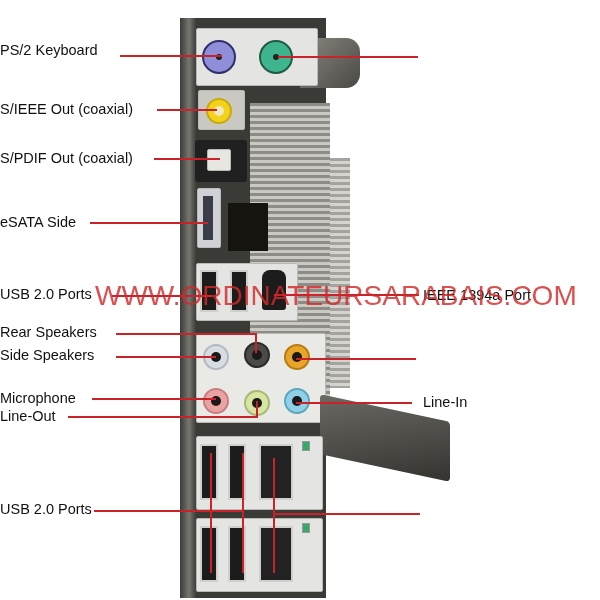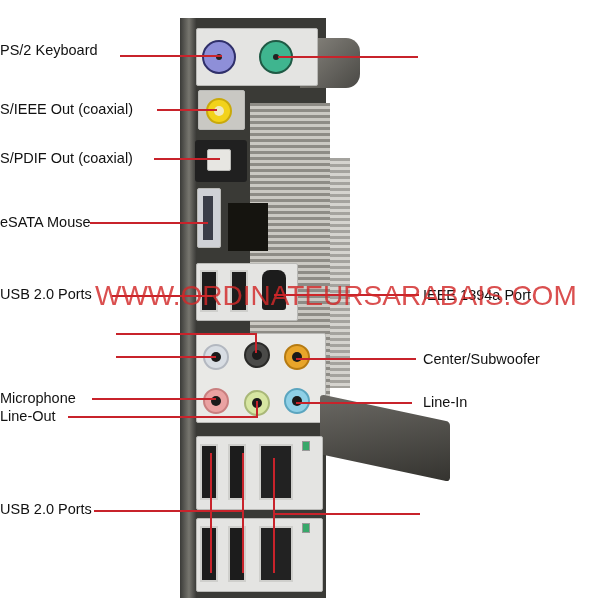--- a/index.html
+++ b/index.html
@@ -102,49 +102,50 @@
     <div>PS/2 Keyboard</div>
   </div>
   <div class="leader" style="left:120px; top:47px; width:102px; height:2px;"></div>
 
   <div class="label" style="left:0px; top:93px;">S/IEEE Out (coaxial)</div>
   <div class="leader" style="left:157px; top:101px; width:60px; height:2px;"></div>
 
   <div class="label" style="left:0px; top:142px;">S/PDIF Out (coaxial)</div>
   <div class="leader" style="left:154px; top:150px; width:66px; height:2px;"></div>
 
-  <div class="label" style="left:0px; top:206px;">eSATA Mouse</div>
+  <div class="label" style="left:0px; top:206px;">eSATA Side</div>
   <div class="leader" style="left:90px; top:214px; width:118px; height:2px;"></div>
 
   <div class="label" style="left:0px; top:278px;">USB 2.0 Ports</div>
   <div class="leader" style="left:112px; top:287px; width:100px; height:2px;"></div>
 
+  <div class="label" style="left:0px; top:316px;">Rear Speakers</div>
   <div class="leader" style="left:116px; top:325px; width:140px; height:2px;"></div>
   <div class="leader" style="left:255px; top:325px; width:2px; height:20px;"></div>
 
+  <div class="label" style="left:0px; top:339px;">Side Speakers</div>
   <div class="leader" style="left:116px; top:348px; width:100px; height:2px;"></div>
 
   <div class="label" style="left:0px; top:382px;">Microphone</div>
   <div class="leader" style="left:92px; top:390px; width:124px; height:2px;"></div>
 
   <div class="label" style="left:0px; top:400px;">Line-Out</div>
   <div class="leader" style="left:68px; top:408px; width:190px; height:2px;"></div>
   <div class="leader" style="left:256px; top:393px; width:2px; height:17px;"></div>
 
   <div class="label" style="left:0px; top:493px;">USB 2.0 Ports</div>
   <div class="leader" style="left:94px; top:502px; width:150px; height:2px;"></div>
   <div class="leader" style="left:210px; top:445px; width:2px; height:120px;"></div>
   <div class="leader" style="left:242px; top:445px; width:2px; height:120px;"></div>
 
   <div class="leader" style="left:278px; top:48px; width:140px; height:2px;"></div>
 
   <div class="label" style="left:423px; top:279px;">IEEE 1394a Port</div>
   <div class="leader" style="left:274px; top:286px; width:145px; height:2px;"></div>
 
-  <div class="label" style="left:423px; top:343px;">Center/Subwoofer</div>
   <div class="leader" style="left:296px; top:350px; width:120px; height:2px;"></div>
 
   <div class="label" style="left:423px; top:386px;">Line-In</div>
   <div class="leader" style="left:296px; top:394px; width:116px; height:2px;"></div>
 
   <div class="leader" style="left:274px; top:505px; width:146px; height:2px;"></div>
   <div class="leader" style="left:273px; top:450px; width:2px; height:115px;"></div>
 
   <div class="watermark">WWW.ORDINATEURSARABAIS.COM</div>
 </div>

